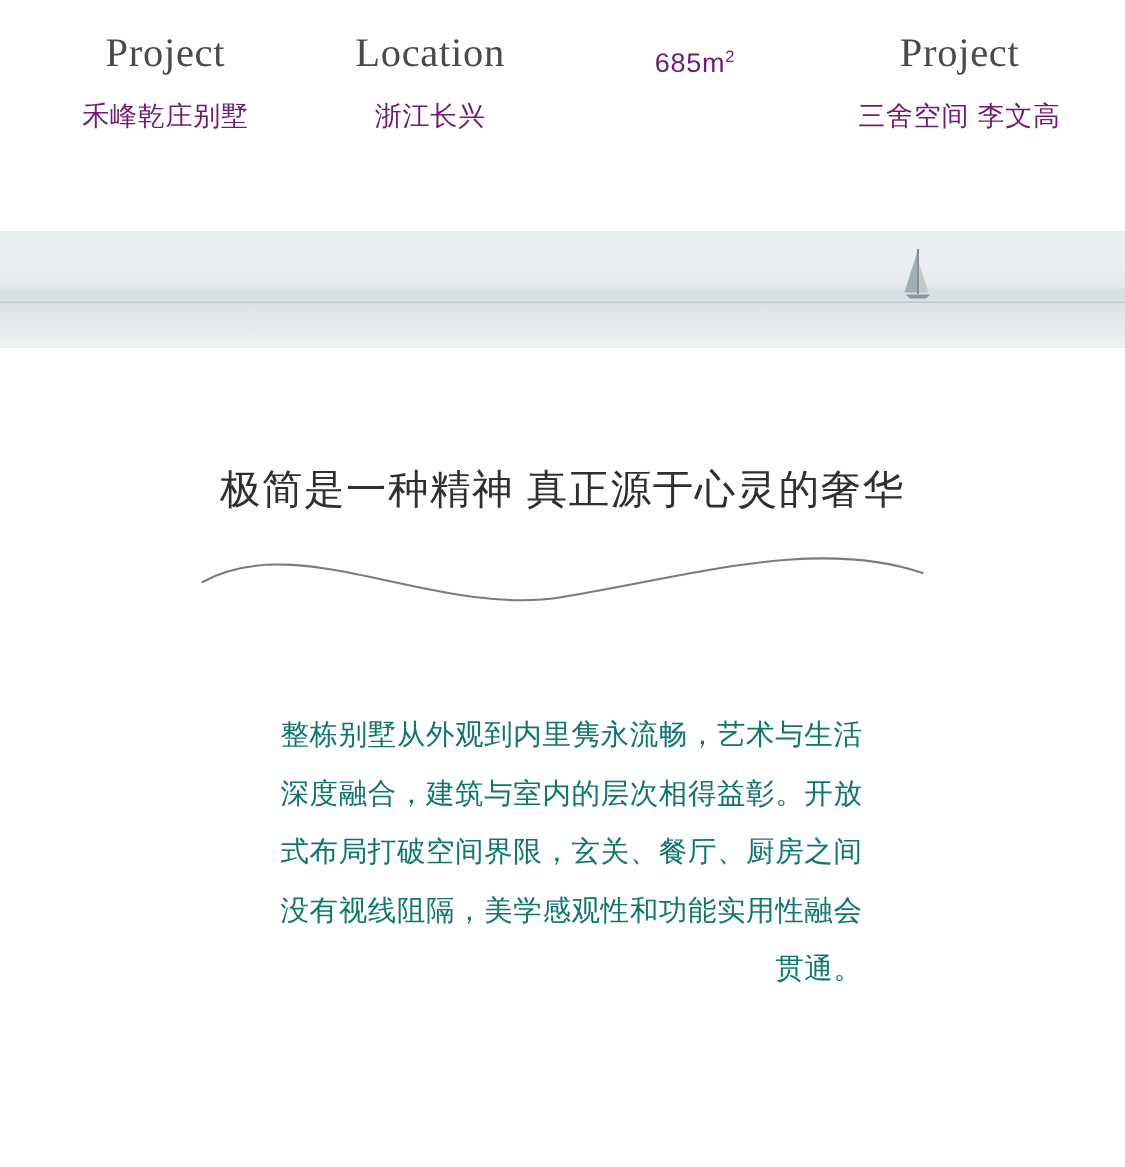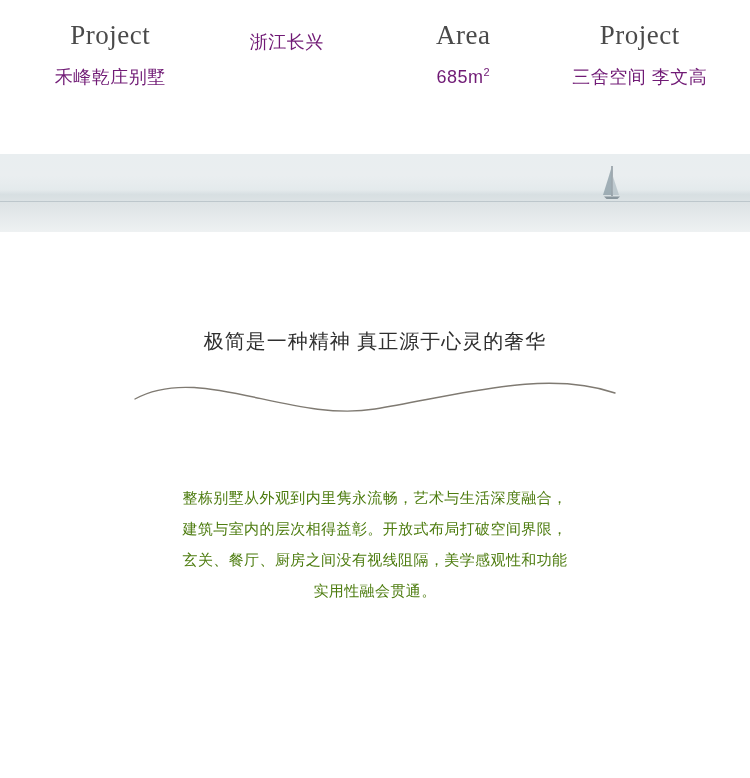--- a/index.html
+++ b/index.html
@@ -82,64 +82,64 @@
   .sailboat {
     position: absolute;
     left: 598px;
     top: 10px;
     width: 28px;
     height: 38px;
   }
 
   
   .tagline {
-    margin-top: 96px;
+    margin-top: 76px;
     text-align: center;
-    font-size: 20px;
+    font-size: 27px;
     letter-spacing: 1px;
     color: #2f2f2f;
     font-family: "Liberation Sans", sans-serif;
   }
 
   
   .wave-wrap {
     margin-top: 16px;
     display: flex;
     justify-content: center;
   }
 
   
   .body-text {
     margin: 56px auto 0 auto;
     width: 400px;
-    font-size: 15px;
+    font-size: 19px;
     line-height: 2.05;
-    color: #4d7c0f;
-    text-align: center;
+    color: #0f766e;
+    text-align: right;
     letter-spacing: 0.4px;
   }
 </style>
 </head>
 <body>
 
 <div class="page">
 
   <div class="meta-row">
 
     <div class="meta-col">
       <div class="meta-label">Project</div>
       <div class="meta-value">禾峰乾庄别墅</div>
     </div>
 
     <div class="meta-col">
+      <div class="meta-label">Location</div>
       <div class="meta-value">浙江长兴</div>
     </div>
 
     <div class="meta-col">
-      <div class="meta-label">Area</div>
       <div class="meta-value"><span>685m</span><sup>2</sup></div>
     </div>
 
     <div class="meta-col">
       <div class="meta-label">Project</div>
       <div class="meta-value">三舍空间 李文高</div>
     </div>
 
   </div>
 

